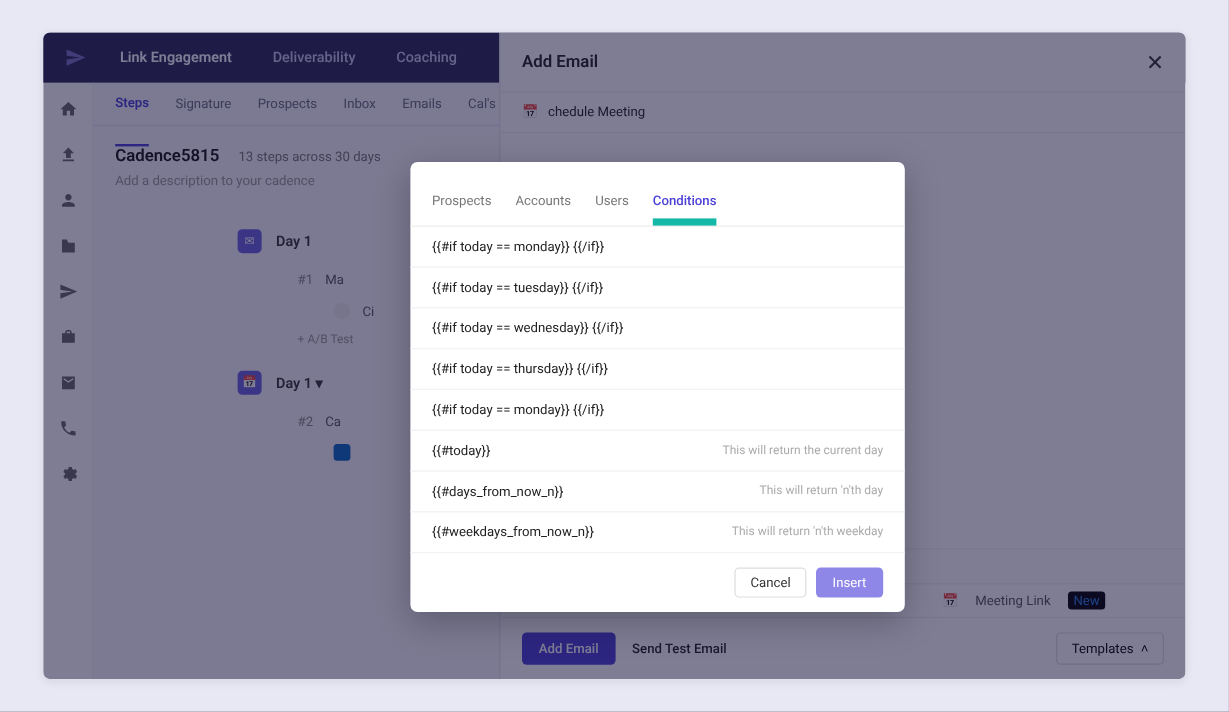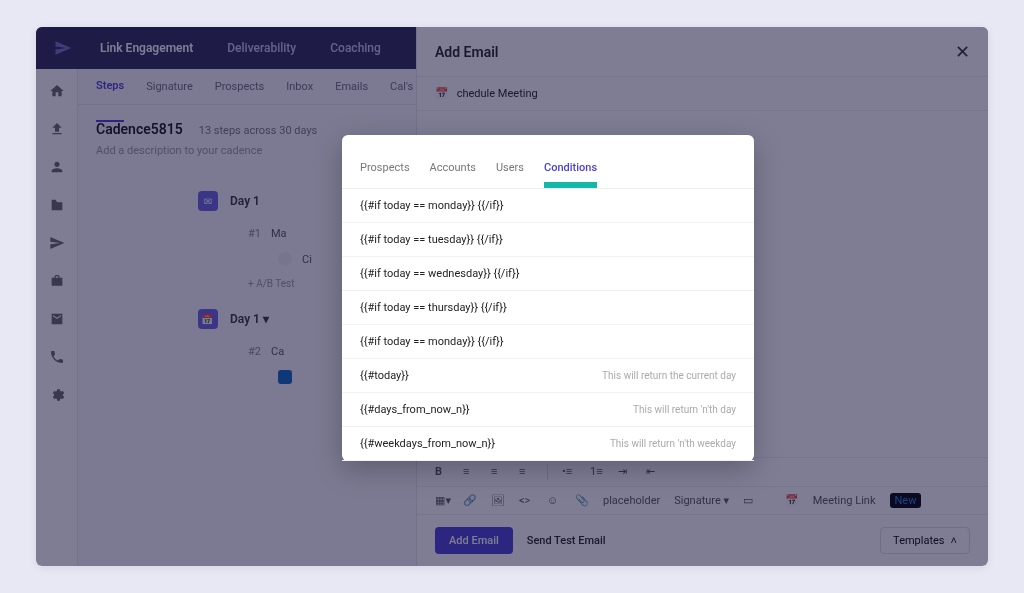--- a/index.html
+++ b/index.html
@@ -250,15 +250,19 @@
         </div>
       <div class="modal-row">
           <span class="code">{{#days_from_now_n}}</span>
           <span class="hint">This will return 'n'th day</span>
         </div>
       <div class="modal-row">
           <span class="code">{{#weekdays_from_now_n}}</span>
           <span class="hint">This will return 'n'th weekday</span>
         </div>
     </div>
+    <div class="modal-footer">
+      <button class="btn-cancel">Cancel</button>
+      <button class="btn-insert">Insert</button>
+    </div>
   </div>
 
 </div>
 
 </body></html>

